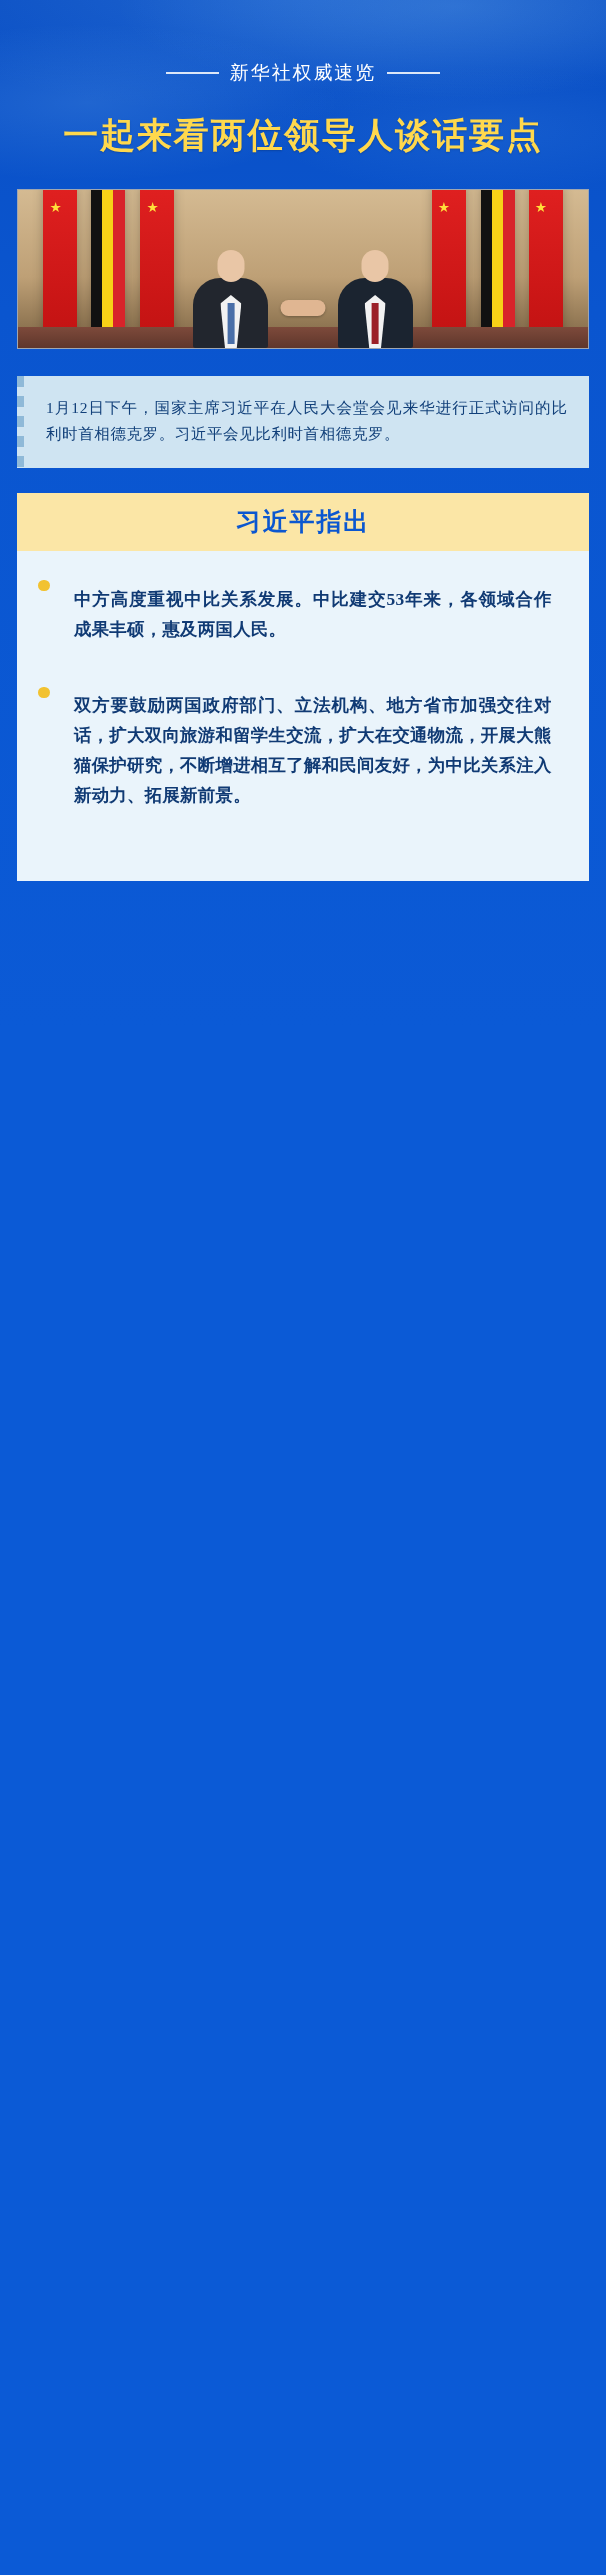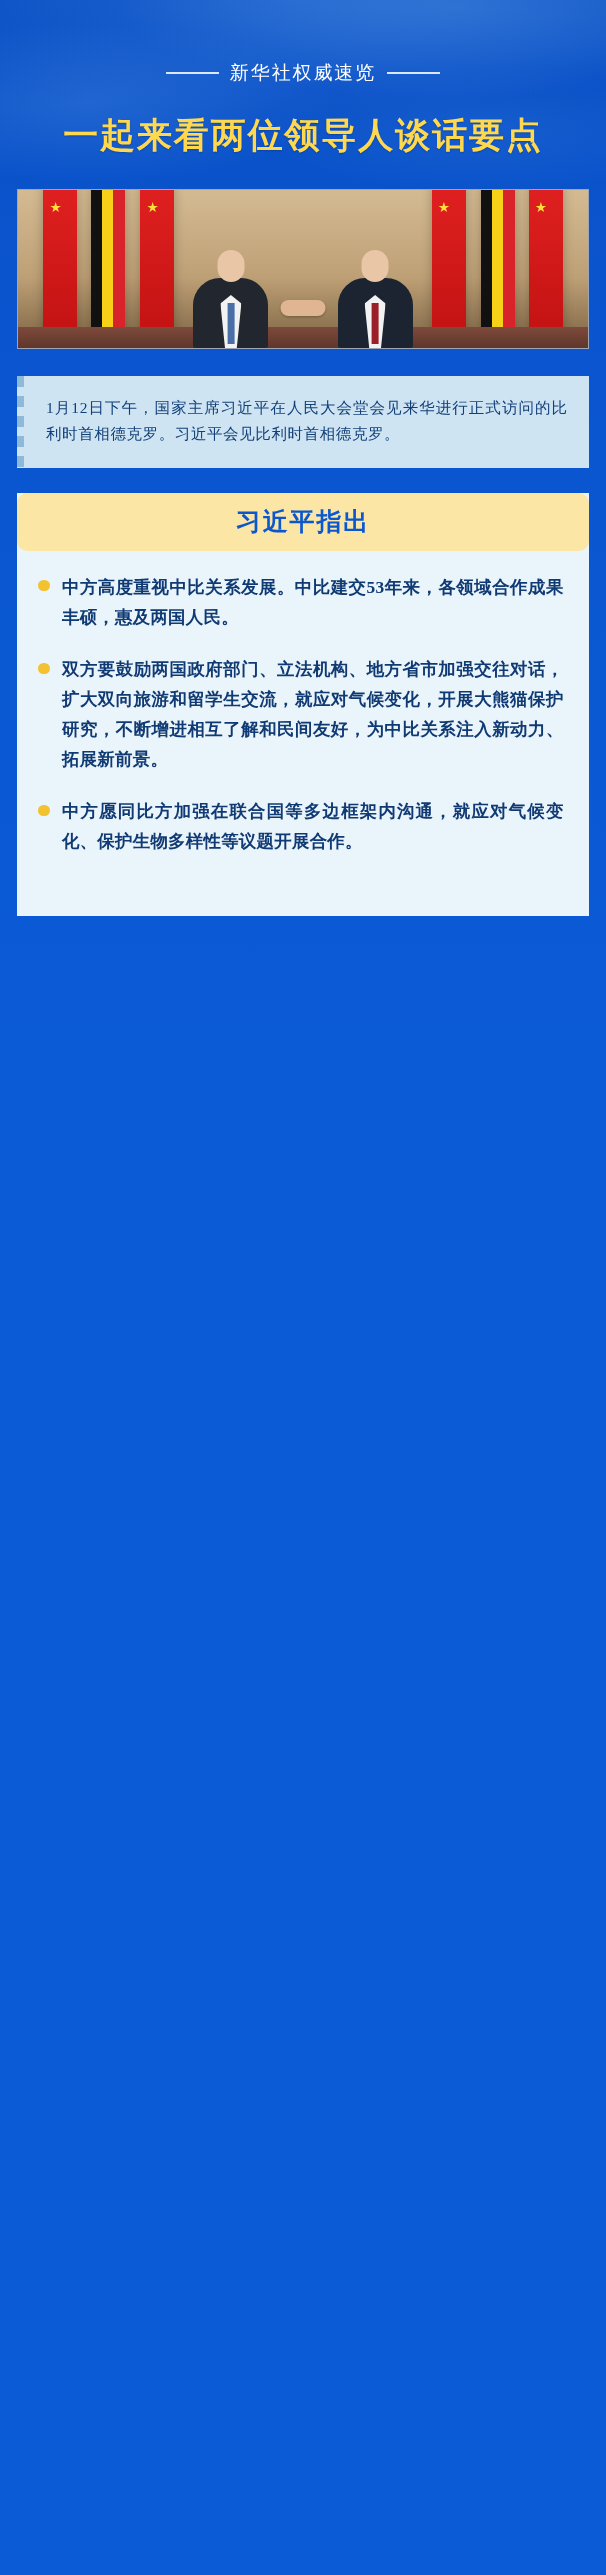--- a/index.html
+++ b/index.html
@@ -218,21 +218,20 @@
     background: #eaf4fb;
     padding-bottom: 37px;
   }
   .panel-head {
     position: relative;
     background: #fbe6a6;
     height: 58px;
     display: flex;
     align-items: center;
     justify-content: center;
-    border-radius: 10px;
   }
   .panel-head .title {
     color: #0b57d0;
     font-size: 25px;
     font-weight: 700;
     letter-spacing: 1.9px;
     font-family: "Liberation Serif", serif;
   }
   .panel-body {
     padding: 21px 25px 0 21px;
@@ -243,21 +242,21 @@
     margin-bottom: 22.4px;
   }
   .dot {
     flex: 0 0 auto;
     width: 11.2px; height: 11.2px;
     border-radius: 50%;
     background: #f2c230;
     margin-top: 8.7px;
   }
   .bullet p {
-    margin: 0;
+    margin: 12px;
     color: #103a74;
     font-size: 17.4px;
     line-height: 30px;
     letter-spacing: 0.3px;
     font-family: "Liberation Serif", serif;
     text-align: justify;
     font-weight: 700;
   }
 </style>
 </head>
@@ -312,22 +311,18 @@
     <div class="panel-head">
       <div class="title">习近平指出</div>
     </div>
     <div class="panel-body">
       <div class="bullet">
         <span class="dot"></span>
         <p>中方高度重视中比关系发展。中比建交53年来，各领域合作成果丰硕，惠及两国人民。</p>
       </div>
       <div class="bullet">
         <span class="dot"></span>
-        <p>双方要鼓励两国政府部门、立法机构、地方省市加强交往对话，扩大双向旅游和留学生交流，就应对气候变化，开展大熊猫保护研究，不断增进相互了解和民间友好，为中比关系注入新动力、拓展新前景。</p>
-      </div>
-      <div class="bullet">
-        <span class="dot"></span>
-        <p>中方愿同比方加强在联合国等多边框架内沟通，就应对气候变化、保护生物多样性等议题开展合作。</p>
+        <p>双方要鼓励两国政府部门、立法机构、地方省市加强交往对话，扩大双向旅游和留学生交流，扩大在交通物流，开展大熊猫保护研究，不断增进相互了解和民间友好，为中比关系注入新动力、拓展新前景。</p>
       </div>
     </div>
   </div>
 </div>
 
 
 </body></html>

